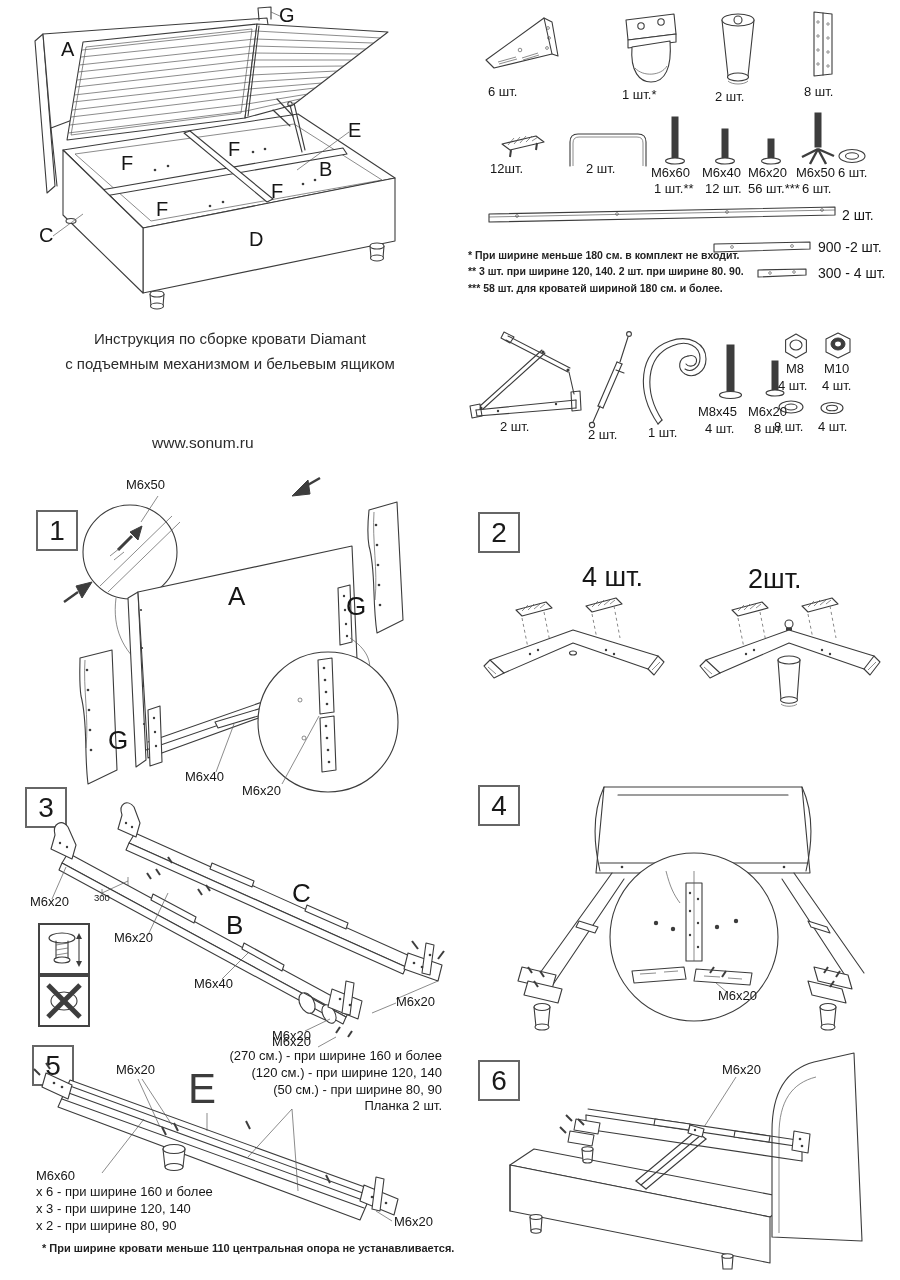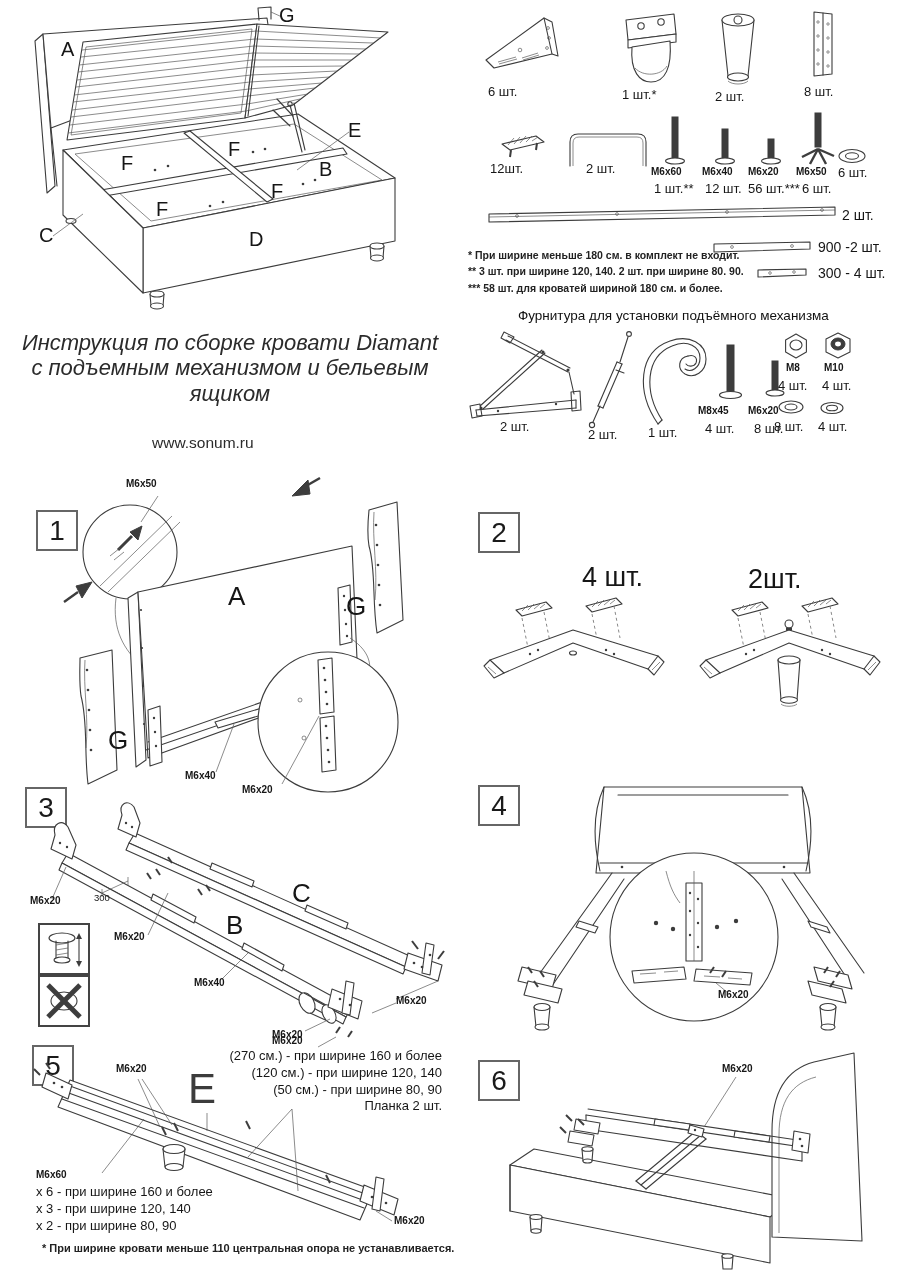--- a/index.html
+++ b/index.html
@@ -8,28 +8,28 @@
   .sec{position:absolute;}
   svg.d{position:absolute;overflow:visible;}
   svg .ln{stroke:#3c3c3c;stroke-width:1.1;fill:none;stroke-linejoin:round;stroke-linecap:round;}
   svg .wh{stroke:#3c3c3c;stroke-width:1.1;fill:#fff;stroke-linejoin:round;}
   svg .tn{stroke:#5a5a5a;stroke-width:.7;fill:none;}
   svg .dk{fill:#3d3d3d;stroke:#3d3d3d;stroke-width:1;}
   svg .dot{fill:#3c3c3c;stroke:none;}
   svg .dsh{stroke:#6a6a6a;stroke-width:.8;fill:none;stroke-dasharray:3 3;}
   .lb{position:absolute;font-size:13px;line-height:1.12;white-space:nowrap;color:#161616;}
   .qty{font-size:13px;}
-  .blab{font-size:10px;font-weight:bold;}
+  .blab{font-size:13px;}
   .note{font-size:10.5px;font-weight:bold;color:#222;}
   .letter{font-size:20px;}
   .big26{font-size:26px;}
   .big40{font-size:42px;color:#3c3c3c;}
   .stepbox{position:absolute;width:38px;height:37px;border:2px solid #666;background:#fff;
            display:flex;align-items:center;justify-content:center;font-size:28px;color:#1a1a1a;}
-  .title{font-size:22px;color:#2b2b2b;text-align:center;width:430px;position:absolute;font-style:italic;}
+  .title{font-size:15px;color:#2b2b2b;text-align:center;width:430px;position:absolute;}
   .site{font-size:15.5px;color:#2b2b2b;position:absolute;}
   .hdr{font-size:13.5px;color:#111;position:absolute;}
   .rt{text-align:right;}
 </style>
 </head>
 <body>
 
 <div class="sec" style="left:5px;top:0;width:455px;height:315px;">
   <svg class="d" style="left:0;top:0" width="455" height="315" viewBox="0 0 455 315">
 
@@ -245,21 +245,20 @@
     <polygon class="wh" points="2,3 50,2 50,8 2,10"></polygon>
     <circle class="tn" cx="14" cy="6" r="1.3"></circle>
       <circle class="tn" cx="38" cy="5" r="1.3"></circle>
   </svg>
   <span class="lb qty" style="left:358px;top:266px;font-size:14px">300 - 4 шт.</span>
 
   <span class="lb note" style="left:8px;top:250px">* При ширине меньше 180 см. в комплект не входит.</span>
   <span class="lb note" style="left:8px;top:266px">** 3 шт. при ширине 120, 140. 2 шт. при ширине 80. 90.</span>
   <span class="lb note" style="left:8px;top:283px">*** 58 шт. для кроватей шириной 180 см. и более.</span>
 
-  <span class="lb hdr" style="left:58px;top:308px">Фурнитура для установки подъёмного механизма</span>
   <svg class="d" style="left:8px;top:330px" width="118" height="90" viewBox="0 0 118 90">
     <g class="ln">
       <line x1="40" y1="6" x2="102" y2="38"></line>
         <line x1="38" y1="10" x2="100" y2="42"></line>
       <line x1="12" y1="76" x2="74" y2="20"></line>
         <line x1="15" y1="79" x2="77" y2="23"></line>
       <line x1="8" y1="80" x2="108" y2="70"></line>
         <line x1="9" y1="86" x2="108" y2="78"></line>
       <line x1="8" y1="80" x2="9" y2="86"></line>
         <line x1="108" y1="70" x2="108" y2="78"></line>

